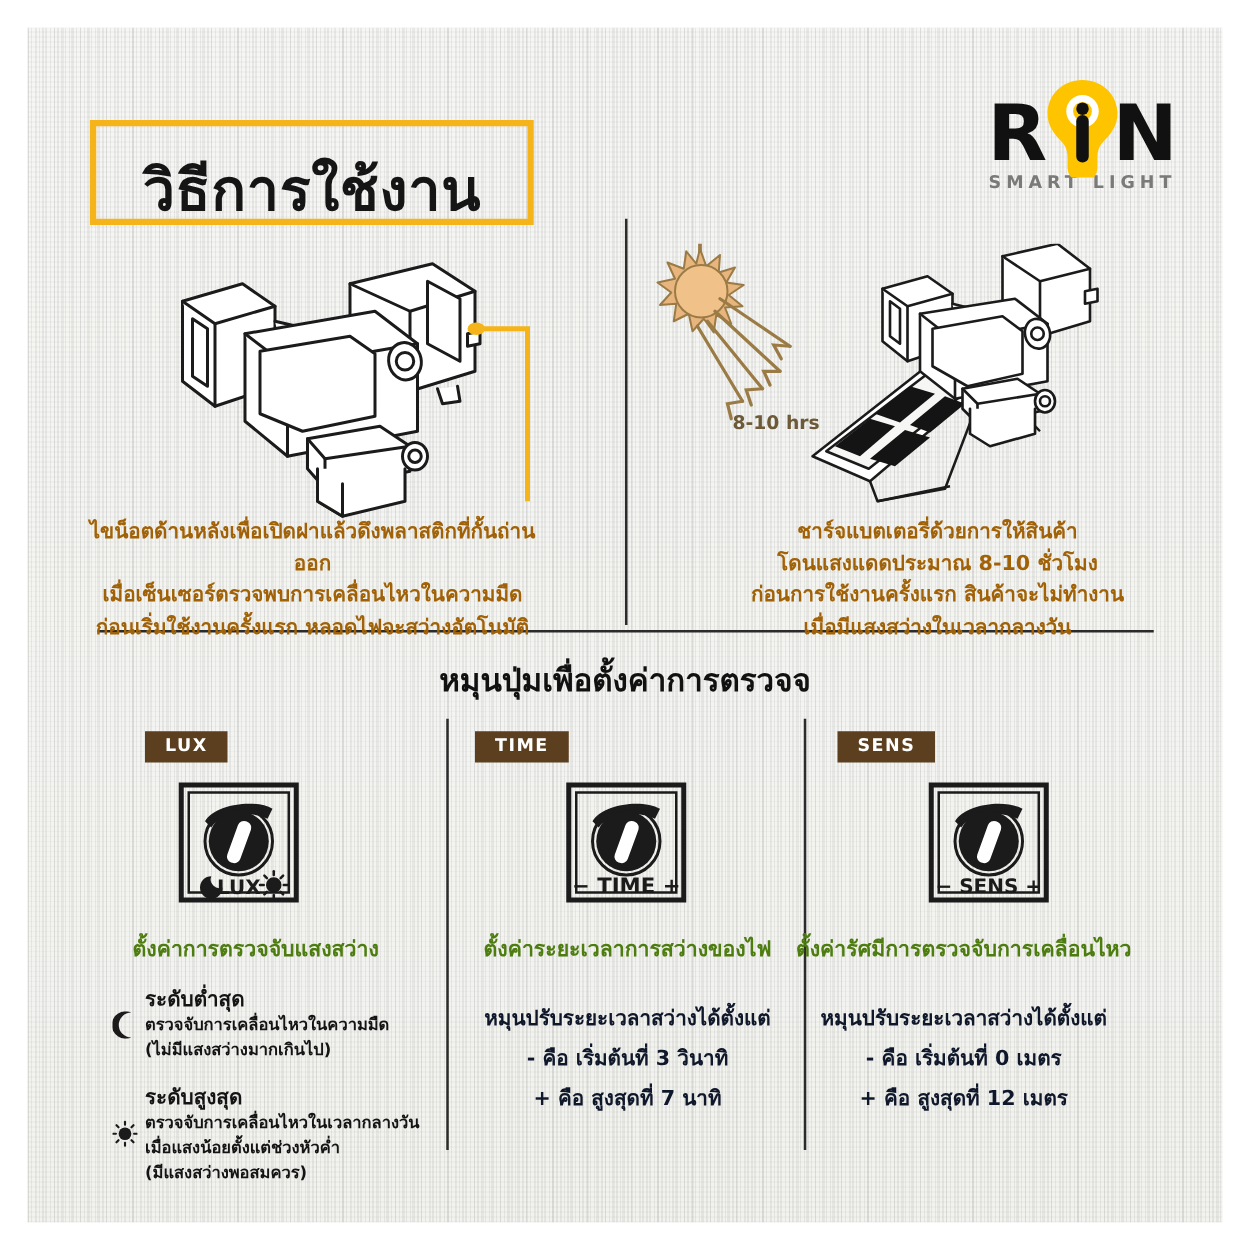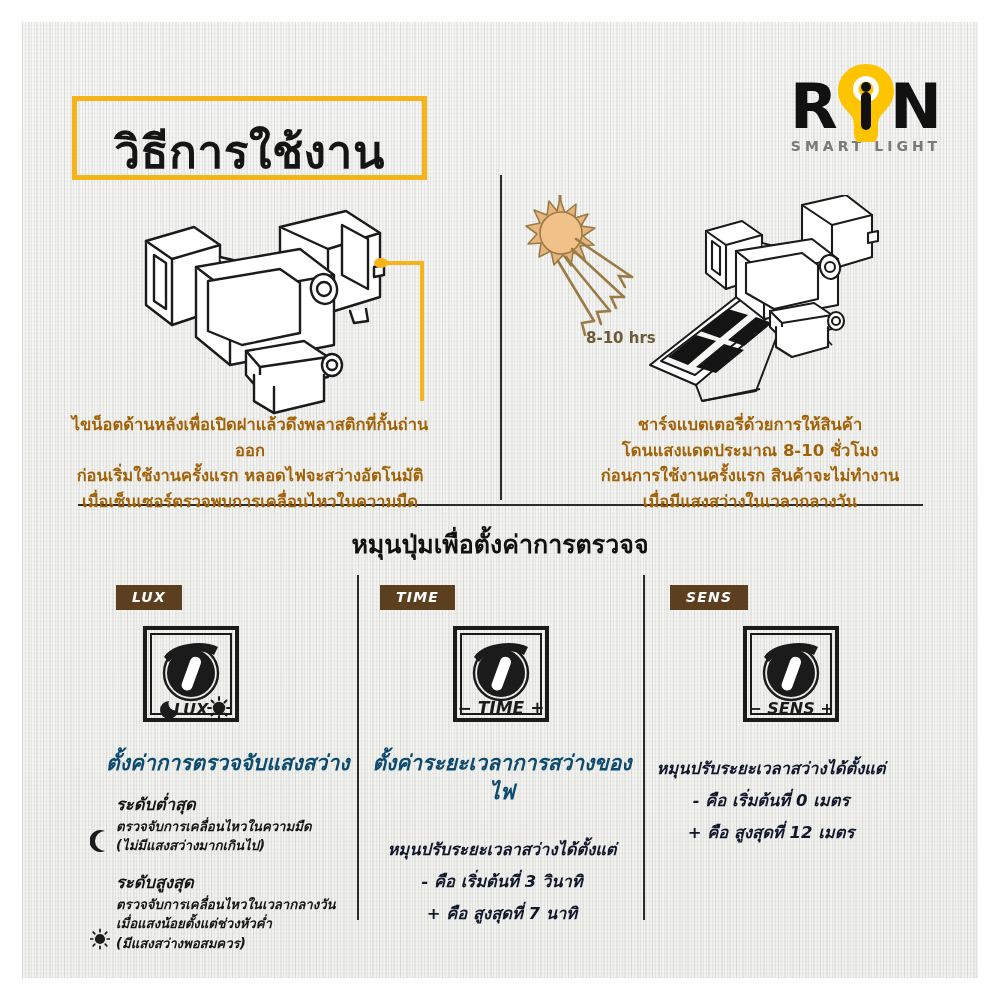--- a/index.html
+++ b/index.html
@@ -77,47 +77,47 @@
   #cap-left{left:60px;top:412px;width:380px;}
   #cap-right{left:560px;top:412px;width:380px;}
 
   
   #section-heading{
     position:absolute;left:0;top:524px;width:1000px;text-align:center;
     font-size:25px;font-weight:700;color:#111;
   }
 
   
-  .col{position:absolute;top:585px;font-style:italic;}
+  .col{position:absolute;top:585px;}
   #col-lux{left:84px;width:268px;}
   #col-time{left:368px;width:268px;}
   #col-sens{left:632px;width:278px;}
 
   .badge{
     display:inline-block;background:#5b3f1e;color:#ffffff;
     font-size:14px;font-weight:700;letter-spacing:1.2px;
     padding:5px 16px 6px;line-height:1;
   }
   .badge-row{height:34px;}
   #col-lux .badge-row{padding-left:32px;}
   #col-time .badge-row{padding-left:12px;}
   #col-sens .badge-row{padding-left:38px;}
 
   .dial-wrap{margin-top:6px;}
   #col-lux .dial-wrap{padding-left:58px;}
   #col-time .dial-wrap{padding-left:84px;}
   #col-sens .dial-wrap{padding-left:110px;}
 
   .col-head{
-    margin-top:22px;text-align:center;font-size:21px;font-weight:700;color:#0c4a6e;
+    margin-top:22px;text-align:center;font-size:17px;font-weight:700;color:#4d7c0f;
     line-height:1.4;
   }
   #col-lux .col-head{text-align:left;padding-left:22px;}
 
-  .lux-item{display:flex;align-items:flex-end;margin-top:16px;padding-left:6px;}
+  .lux-item{display:flex;align-items:center;margin-top:16px;padding-left:6px;}
   .lux-ico{width:26px;flex:0 0 26px;padding-top:4px;}
   .lux-txt{font-size:13.2px;line-height:1.5;color:#141414;font-weight:600;}
   .lux-txt .big{display:block;font-size:16.5px;font-weight:700;line-height:1.35;}
 
   .col-body{margin-top:26px;text-align:center;font-size:16.5px;line-height:1.95;color:#0f172a;font-weight:600;}
   .col-body .line{display:block;}
 </style>
 </head>
 <body>
 
@@ -257,22 +257,22 @@
         <path d="M256 132 L256 152 L272 162 L308 152 L308 132"></path>
         <ellipse cx="316" cy="126" rx="8" ry="9"></ellipse>
         <circle cx="316" cy="126" r="4"></circle>
         <path d="M348 38 L358 36 L358 46 L348 48 Z"></path>
       </g>
     </svg>
   </div>
 
   <div class="caption" id="cap-left">
     <div>ไขน็อตด้านหลังเพื่อเปิดฝาแล้วดึงพลาสติกที่กั้นถ่านออก</div>
+    <div>เมื่อเซ็นเซอร์ตรวจพบการเคลื่อนไหวในความมืด</div>
     <div>ก่อนเริ่มใช้งานครั้งแรก หลอดไฟจะสว่างอัตโนมัติ</div>
-    <div>เมื่อเซ็นเซอร์ตรวจพบการเคลื่อนไหวในความมืด</div>
   </div>
   <div class="caption" id="cap-right">
     <div>ชาร์จแบตเตอรี่ด้วยการให้สินค้า</div>
     <div>โดนแสงแดดประมาณ 8-10 ชั่วโมง</div>
     <div>ก่อนการใช้งานครั้งแรก สินค้าจะไม่ทำงาน</div>
     <div>เมื่อมีแสงสว่างในเวลากลางวัน</div>
   </div>
 
   <div id="section-heading">หมุนปุ่มเพื่อตั้งค่าการตรวจจ</div>
 
@@ -376,19 +376,20 @@
       <svg width="98" height="98" viewBox="0 0 98 98">
         <rect x="3" y="3" width="92" height="92" fill="none" stroke="#1b1b1b" stroke-width="4"></rect>
         <rect x="9" y="9" width="80" height="80" fill="none" stroke="#1b1b1b" stroke-width="2"></rect>
         <path d="M22 32 C30 18 62 14 76 22 L72 30 C58 23 34 26 27 37 Z" fill="#1b1b1b"></path>
         <circle cx="49" cy="48" r="24" fill="#1b1b1b"></circle>
         <circle cx="49" cy="48" r="27" fill="none" stroke="#1b1b1b" stroke-width="2.4"></circle>
         <rect x="44" y="31" width="11" height="35" rx="5" fill="#ffffff" transform="rotate(20 49 48)"></rect>
         <text x="49" y="89" text-anchor="middle" font-family="DejaVu Sans, Liberation Sans, sans-serif" font-size="16" font-weight="800" fill="#1b1b1b">− SENS +</text>
       </svg>
     </div>
+    <div class="col-head">ตั้งค่ารัศมีการตรวจจับการเคลื่อนไหว</div>
     <div class="col-body">
       <span class="line">หมุนปรับระยะเวลาสว่างได้ตั้งแต่</span>
       <span class="line">- คือ เริ่มต้นที่ 0 เมตร</span>
       <span class="line">+ คือ สูงสุดที่ 12 เมตร</span>
     </div>
   </div>
 </div>
 
 </body></html>

